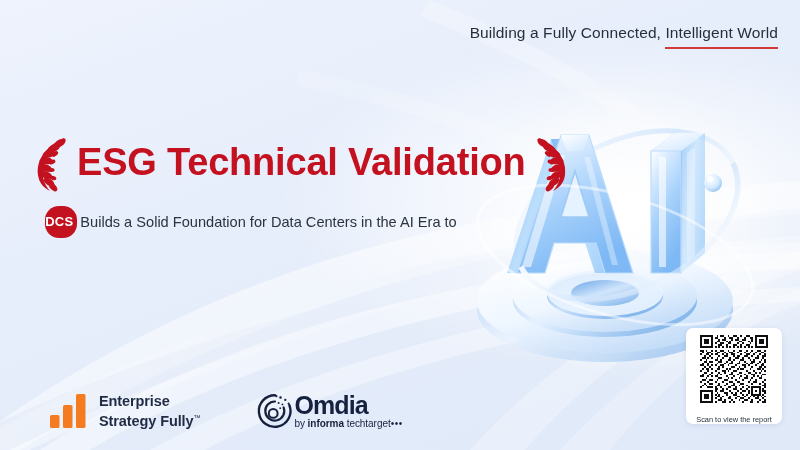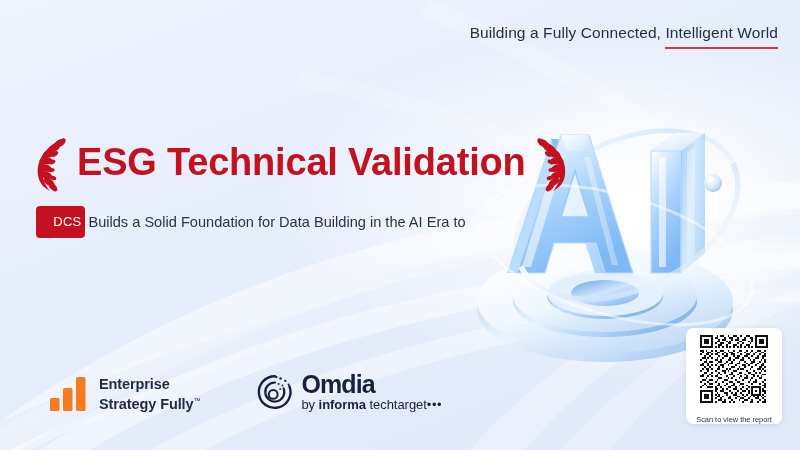--- a/index.html
+++ b/index.html
@@ -91,45 +91,45 @@
     font-size: 14.6px;
     color: #2a3340;
     line-height: 29px;
     white-space: nowrap;
   }
   .dcs-badge {
     display: inline-block;
     background: #c4111f;
     color: #ffffff;
     font-size: 13px;
-    font-weight: normal;
-    padding: 1px 4px 2px 17px;
-    border-radius: 4px;
+    font-weight: bold;
+    padding: 1px 4px 2px 0;
+    border-radius: 14px;
     letter-spacing: 0.2px;
     margin-right: 3px;
     vertical-align: 1px;
   }
 
   
   .ai-art {
     position: absolute;
     left: 455px;
     top: 55px;
     width: 345px;
     height: 330px;
     pointer-events: none;
   }
 
   
   .logos {
     position: absolute;
     left: 50px;
-    top: 372px;
+    top: 392px;
     display: flex;
-    align-items: flex-end;
+    align-items: flex-start;
     gap: 56px;
   }
   .logo-esg {
     display: flex;
     align-items: flex-end;
     gap: 9px;
   }
   .esg-bars { display: block; }
   .esg-text {
     font-size: 14.5px;
@@ -142,33 +142,32 @@
   }
   .esg-text .tm {
     font-size: 7px;
     vertical-align: super;
     font-weight: normal;
   }
 
   .logo-omdia {
     display: flex;
     align-items: center;
-    gap: 7px;
   }
   .omdia-text-wrap { line-height: 1; }
   .omdia-word {
     font-size: 25px;
     font-weight: bold;
     color: #16213f;
     letter-spacing: -0.9px;
     line-height: 24px;
     display: block;
   }
   .omdia-sub {
-    font-size: 13px;
+    font-size: 10px;
     color: #16213f;
     letter-spacing: -0.05px;
     display: block;
     text-align: right;
     margin-top: 2px;
     white-space: nowrap;
   }
   .omdia-sub b { font-weight: bold; }
   .omdia-dots { letter-spacing: 0.5px; }
 
@@ -393,21 +392,21 @@
         <ellipse cx="25" cy="20" rx="3.6" ry="2.1" transform="rotate(-40 25 20)"></ellipse>
         <ellipse cx="22" cy="28" rx="3.6" ry="2.1" transform="rotate(-22 22 28)"></ellipse>
         <ellipse cx="21" cy="36" rx="3.6" ry="2.1" transform="rotate(-4 21 36)"></ellipse>
         <ellipse cx="23" cy="44" rx="3.4" ry="2.0" transform="rotate(16 23 44)"></ellipse>
       </g>
     </svg>
   </div>
 
   <div class="subtitle-wrap">
     <div class="subtitle-line">
-      <span class="dcs-badge">DCS</span><span>Builds a Solid Foundation for Data Building in the AI Era to</span>
+      <span class="dcs-badge">DCS</span><span>Builds a Solid Foundation for Data Centers in the AI Era to</span>
     </div>
   </div>
 
   <div class="logos">
 
     <div class="logo-esg">
       <svg class="esg-bars" width="40" height="34" viewBox="0 0 40 34" aria-hidden="true">
         <rect x="0" y="21" width="9.5" height="13" rx="1.6" fill="#f47b20"></rect>
         <rect x="13" y="11" width="9.5" height="23" rx="1.6" fill="#f47b20"></rect>
         <rect x="26" y="0" width="9.5" height="34" rx="1.6" fill="#f47b20"></rect>

